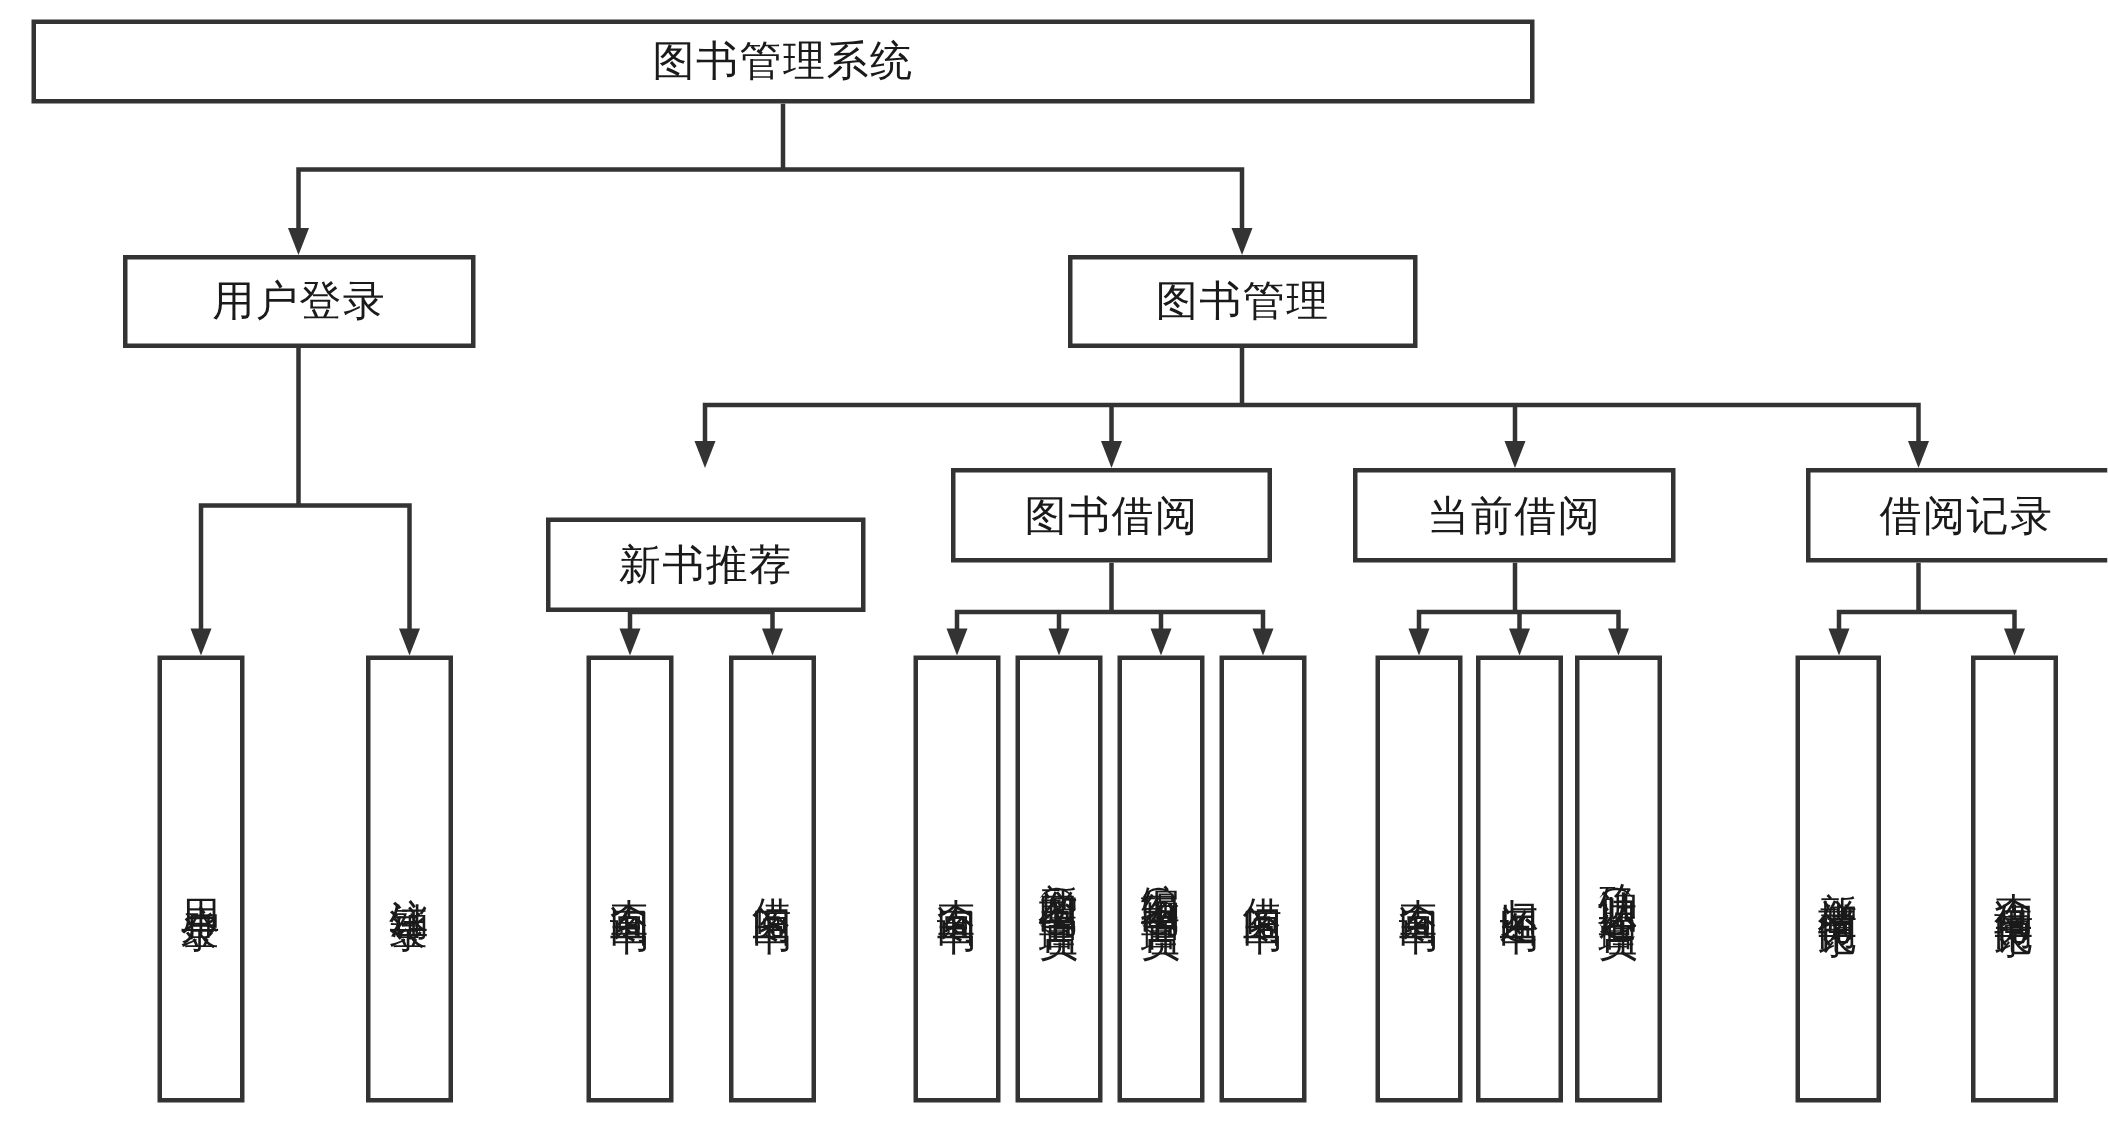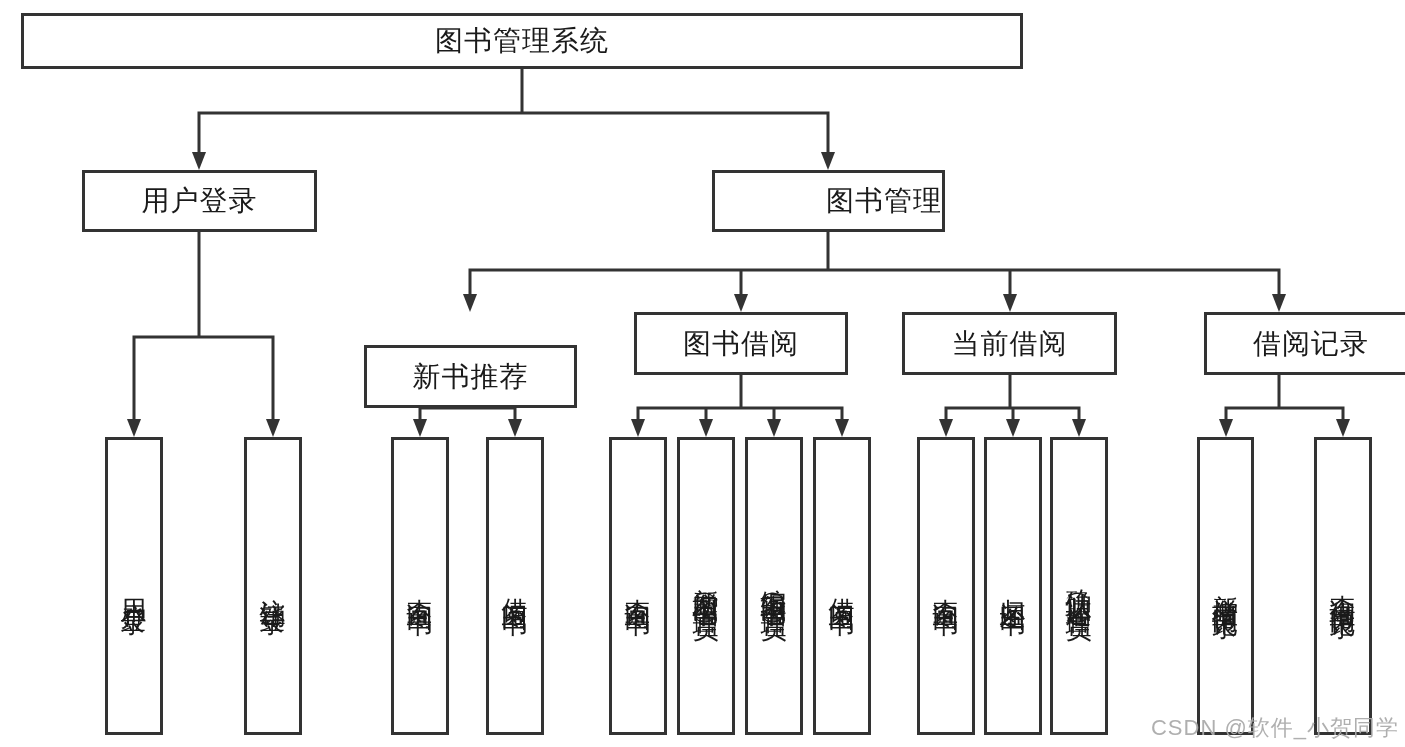--- a/index.html
+++ b/index.html
@@ -98,21 +98,21 @@
     </g>
   </svg>
 
   <div class="box hbox" style="left:21px; top:13px; width:1002px; height:56px;">
     <span>图书管理系统</span>
   </div>
 
   <div class="box hbox" style="left:82px; top:170px; width:235px; height:62px;">
     <span>用户登录</span>
   </div>
-  <div class="box hbox" style="left:712px; top:170px; width:233px; height:62px;justify-content:flex-end;">
+  <div class="box hbox" style="left:712px; top:170px; width:233px; height:62px;">
     <span>图书管理</span>
   </div>
 
   <div class="box hbox" style="left:364px; top:312px; width:213px; height:63px;margin-top:33px;">
     <span>新书推荐</span>
   </div>
   <div class="box hbox" style="left:902px; top:312px; width:215px; height:63px;">
     <span>当前借阅</span>
   </div>
   <div class="box hbox" style="left:634px; top:312px; width:214px; height:63px;">
@@ -155,15 +155,14 @@
   <div class="box leaf" style="left:1050px; top:437px; width:58px; height:298px;">
     <span>确认归还（管理员）</span>
   </div>
   <div class="box leaf" style="left:1197px; top:437px; width:57px; height:298px;">
     <span>新增借阅记录</span>
   </div>
   <div class="box leaf" style="left:1314px; top:437px; width:58px; height:298px;">
     <span>查询借阅记录</span>
   </div>
 
-  <div class="watermark">CSDN @软件_小贺同学</div>
 
 </div>
 
 </body></html>

